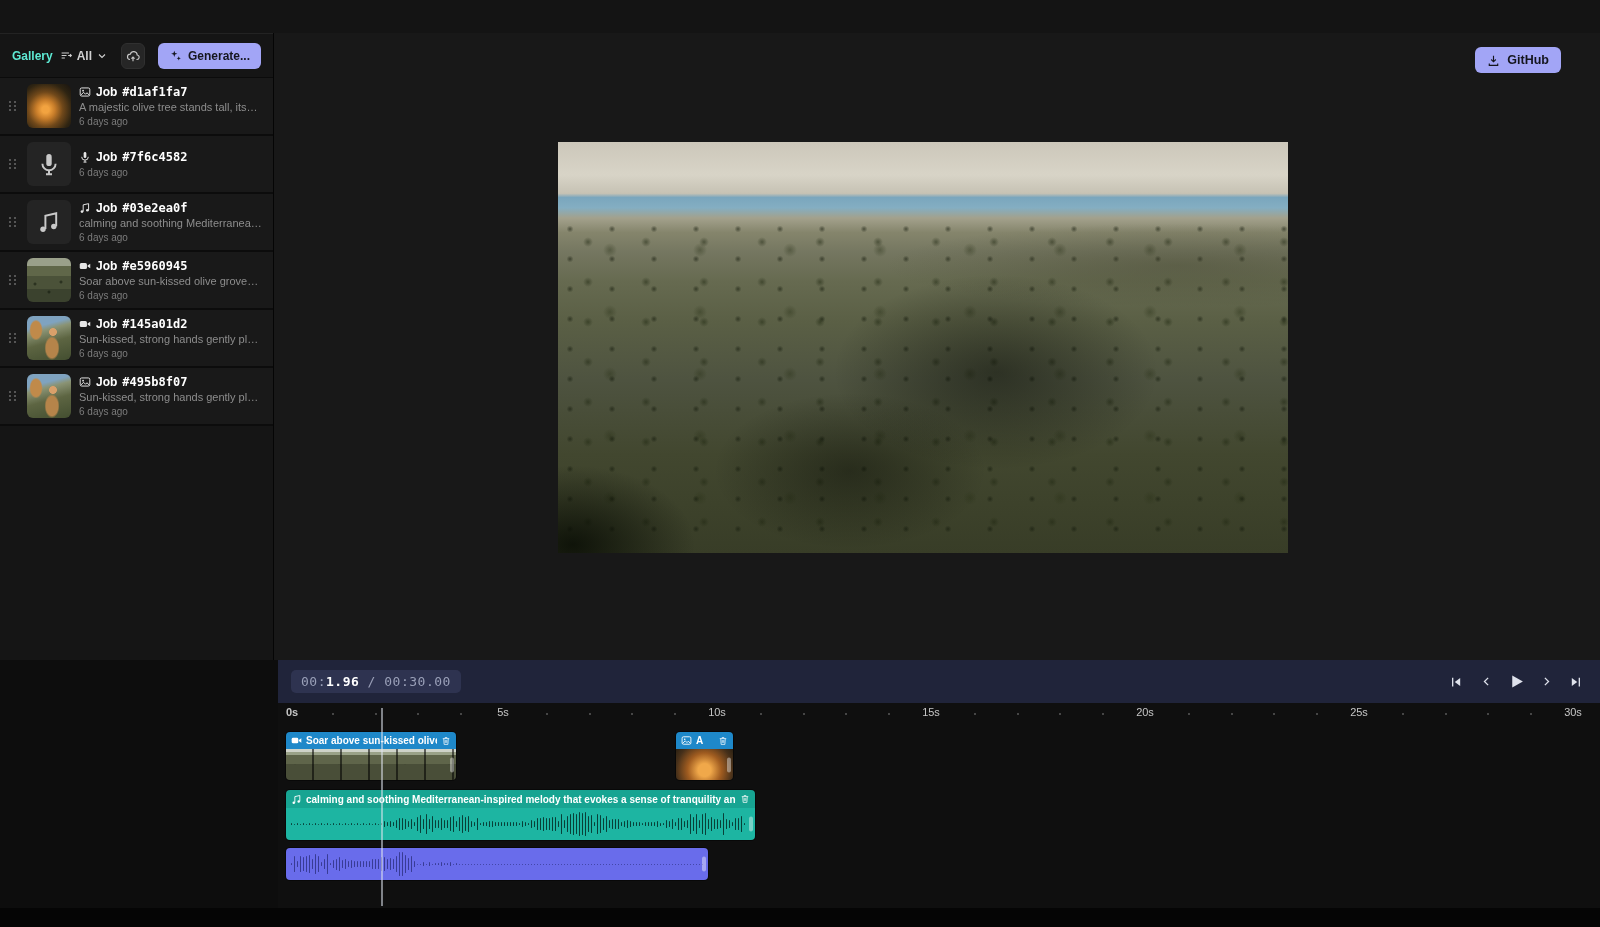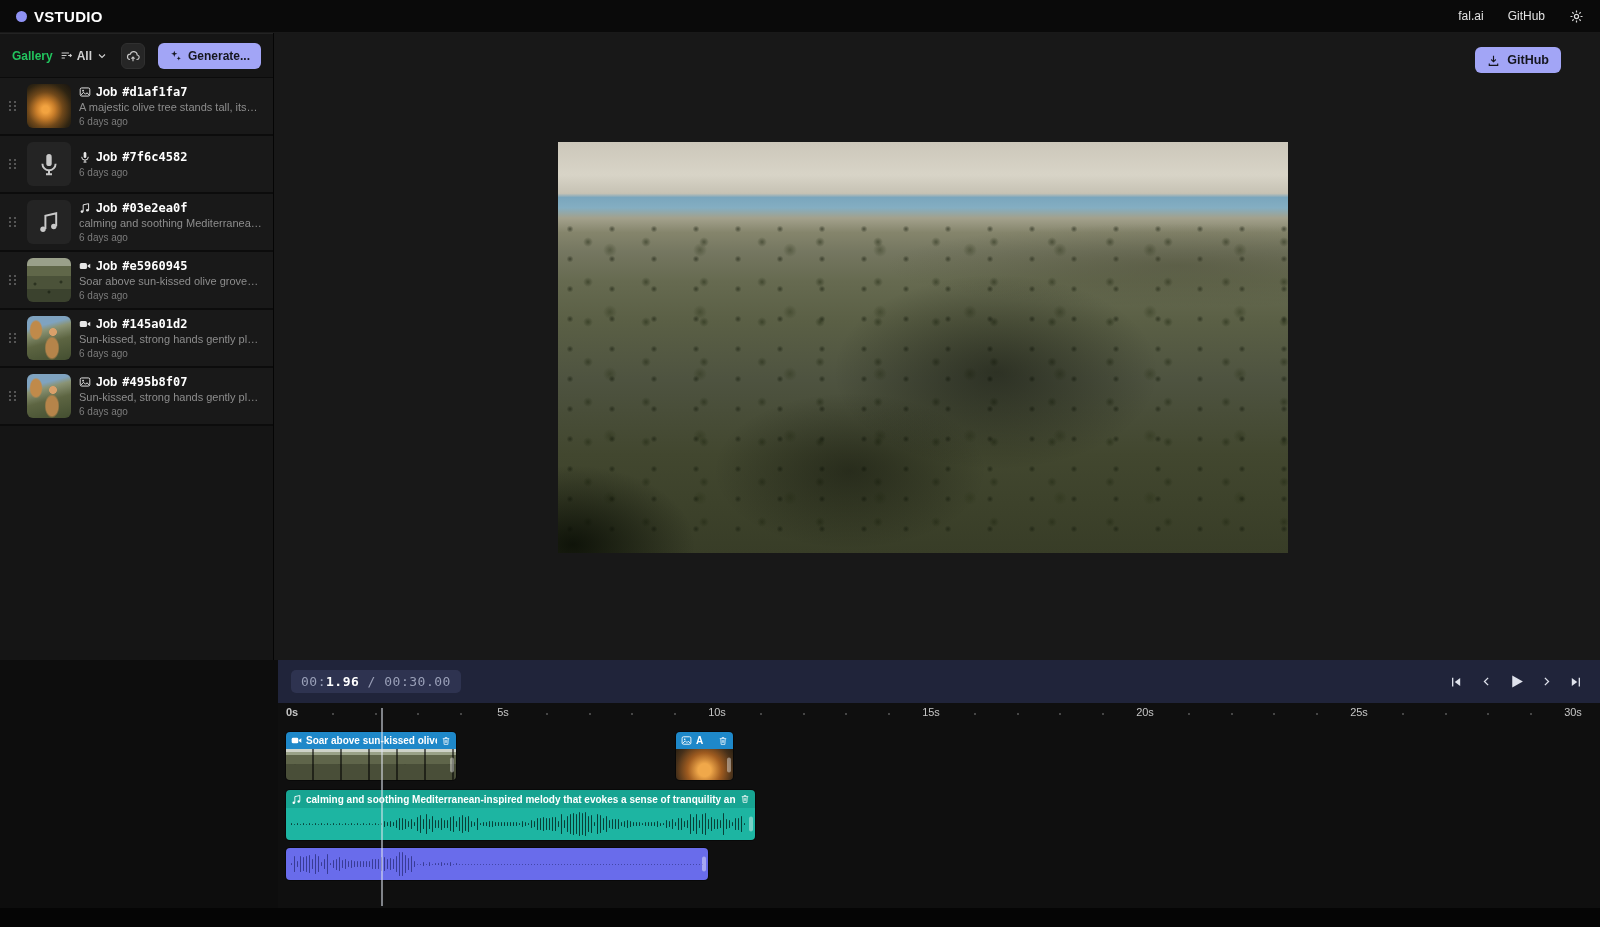--- a/index.html
+++ b/index.html
@@ -21,21 +21,21 @@
 
   
   .sidebar { position:absolute; top:33px; left:0; width:274px; height:627px; background:#151515; border-right:1px solid #050505; }
   .project-row { height:57px; display:flex; align-items:center; padding:0 12px; gap:8px; }
   .project-name { color:#ededed; font-size:13px; font-weight:700; flex:1; }
   .chev { color:#9a9a9a; }
   .sq-btn { width:36px; height:30px; background:#242424; border:1px solid #2e2e2e; border-radius:7px;
             display:flex; align-items:center; justify-content:center; color:#cfcfcf; cursor:pointer; }
   .divider { border-bottom:1px solid #232323; }
   .gallery-row { height:43px; display:flex; align-items:center; padding:0 12px; gap:7px; }
-  .gallery-title { color:#22c55e; font-size:12px; font-weight:700;text-align:right; }
+  .gallery-title { color:#5eead4; font-size:12px; font-weight:700;text-align:right; }
   .filter-group { margin-left:auto; display:flex; align-items:center; gap:4px; color:#d0d0d0; font-size:12px; font-weight:600; cursor:pointer; }
   .cloud-btn { width:32px; height:26px; background:#262626; border:1px solid #303030; border-radius:6px;
                display:flex; align-items:center; justify-content:center; color:#c9c9c9; cursor:pointer; margin-left:6px; }
   .gen-btn { height:26px; margin-left:6px; background:#a2a5f6; color:#15161f; border:none; border-radius:6px;
              font-size:12px; font-weight:700; display:flex; align-items:center; gap:6px; padding:0 11px; cursor:pointer;
              font-family:"Liberation Sans",sans-serif; }
 
   .jobs { border-top:1px solid #0b0b0b; }
   .job { height:58px; display:flex; align-items:center; gap:8px; padding:0 10px 0 6px;
          background:#191919; border-bottom:2px solid #0c0c0c; cursor:pointer; }
@@ -196,35 +196,20 @@
       </symbol>
     <symbol id="i-skip-end" viewBox="0 0 16 16">
         <path d="M11.8 3v10" stroke="currentColor" stroke-width="1.5"></path>
         <path d="M3.2 3.4L9.4 8l-6.2 4.6z" fill="currentColor"></path>
       </symbol>
   </defs>
 </svg>
 
 <div id="app">
 
-  <div class="topbar">
-    <div class="logo">
-      <span class="logo-dot"></span>
-      <span class="logo-text">VSTUDIO</span>
-    </div>
-    <div class="topnav">
-      <a>fal.ai</a>
-      <a>GitHub</a>
-      <button class="icon-btn">
-          <svg class="ic" width="15" height="15">
-            <use href="#i-gear"></use>
-          </svg>
-        </button>
-    </div>
-  </div>
 
   <div class="sidebar">
     <div class="divider"></div>
     <div class="gallery-row">
       <span class="gallery-title">Gallery</span>
       <span class="filter-group">
         <svg class="ic" width="13" height="13">
             <use href="#i-filter"></use>
           </svg>
         <span>All</span>

